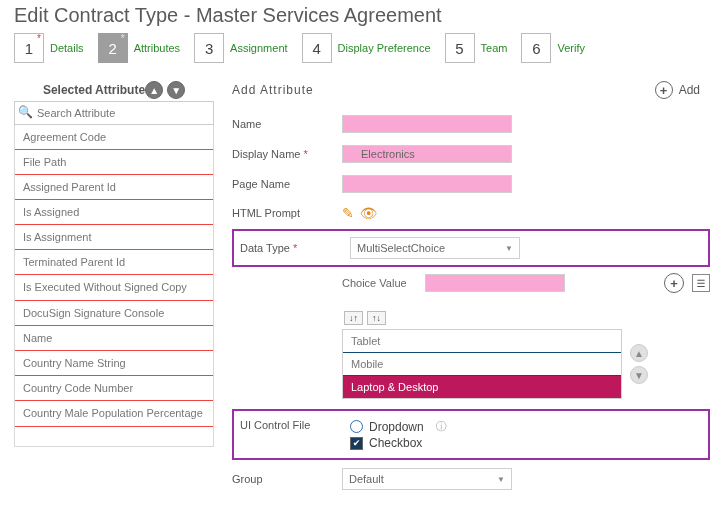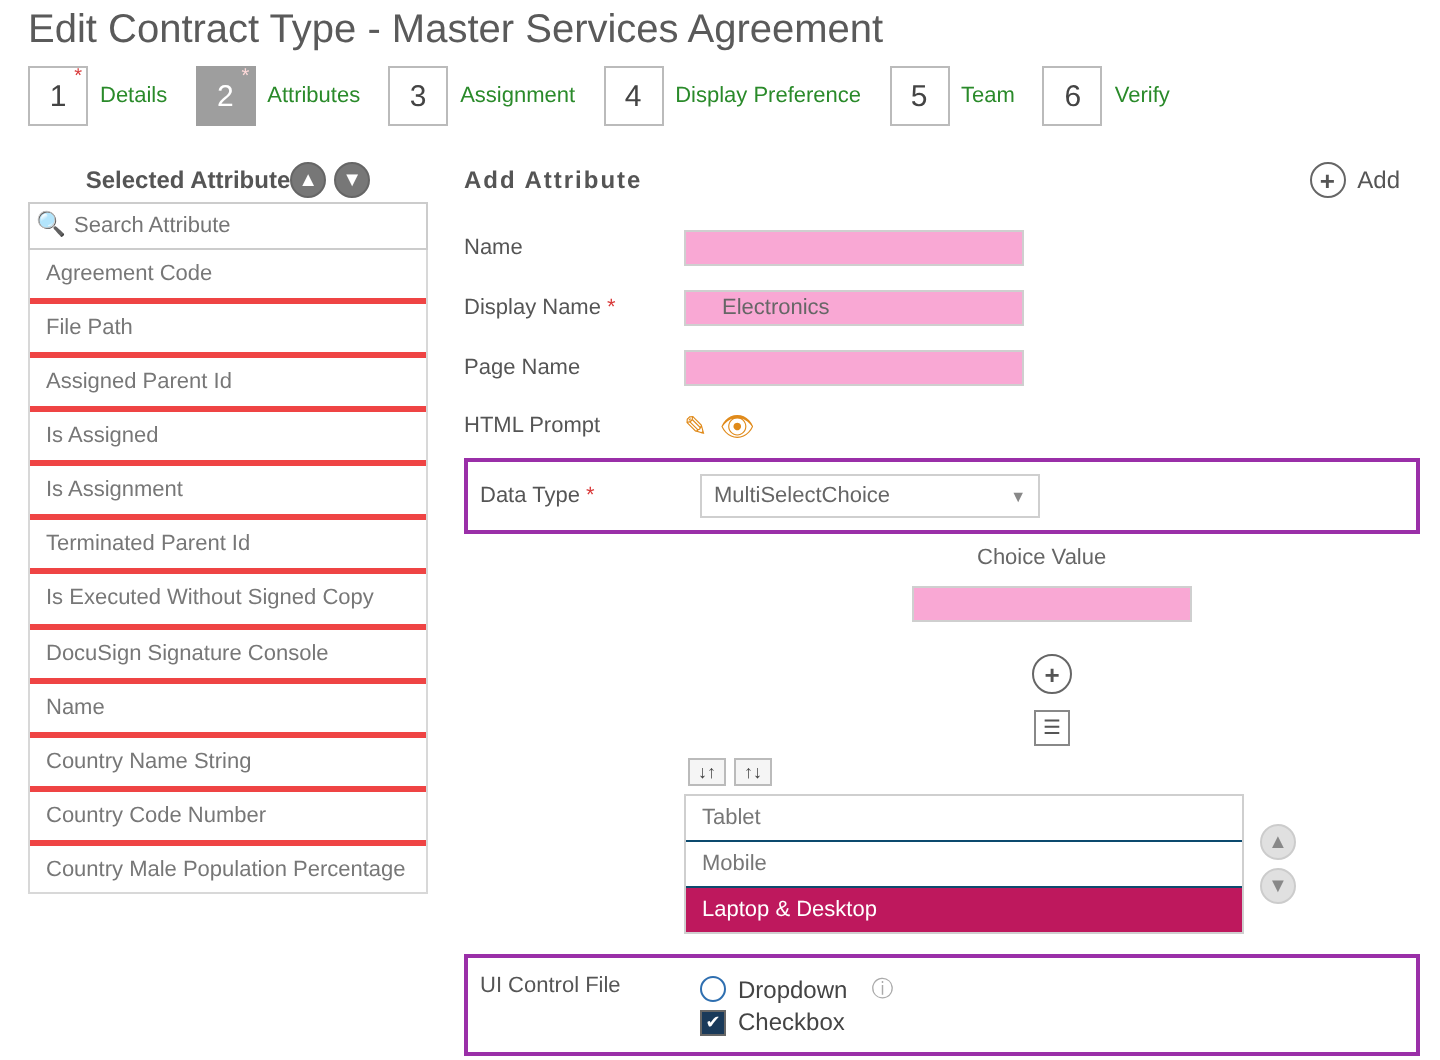--- a/index.html
+++ b/index.html
@@ -21,36 +21,36 @@
   .circ-btn.light { background: #e0e0e0; color: #888; border-color: #ccc; }
   .circ-btn.add { background: #fff; color: #555; border: 1.5px solid #666; font-weight: bold; font-size: 13px; }
   .search-wrap { position: relative; }
   .search-wrap input { width: 100%; height: 24px; border: 1px solid #ccc; padding: 0 6px 0 22px; font-size: 11px; color: #888; }
   .search-wrap .mag { position: absolute; left: 4px; top: 4px; color: #999; font-size: 12px; }
   .attr-list-wrap { border: 1px solid #d8d8d8; border-top: none; height: 322px; position: relative; overflow: hidden; }
   .attr-list { height: 100%; overflow-y: auto; }
   .attr-list::-webkit-scrollbar { width: 10px; }
   .attr-list::-webkit-scrollbar-track { background: #f0f0f0; }
   .attr-list::-webkit-scrollbar-thumb { background: #bdbdbd; }
-  .attr-item { padding: 6px 8px; border-bottom: 3px solid #ef4444; font-size: 11px; color: #777; cursor: pointer; white-space: nowrap; overflow: hidden; text-overflow: ellipsis; }
+  .attr-item { padding: 6px 8px; border-bottom: 1px solid #ef4444; font-size: 11px; color: #777; cursor: pointer; white-space: nowrap; overflow: hidden; text-overflow: ellipsis; }
   .attr-item.wrap2 { white-space: normal; line-height: 1.2; }
   .right { flex: 1; }
   .right-head { display: flex; align-items: center; justify-content: space-between; margin-bottom: 10px; padding-right: 10px; }
-  .right-head h3 { font-size: 12px; font-weight: 700; color: #555; letter-spacing: 1px; }
+  .right-head h3 { font-size: 12px; font-weight: 400; color: #555; letter-spacing: 1px; }
   .add-combo { display: flex; align-items: center; gap: 6px; cursor: pointer; color: #555; }
   .form-row { display: flex; align-items: center; padding: 6px 0; }
   .form-row label { width: 110px; font-size: 11px; color: #555; }
   .form-row .req { color: #d93b3b; }
   .txt { width: 170px; height: 18px; border: 1px solid #cfcfcf; padding: 0 18px; font-size: 11px; background: #f9a8d4; color: #666; }
   .dropdown { width: 170px; height: 22px; border: 1px solid #cfcfcf; display: flex; align-items: center; justify-content: space-between; padding: 0 6px; font-size: 11px; color: #666; background: #fff; cursor: pointer; }
   .dropdown .caret { font-size: 8px; color: #888; }
   .purple-box { border: 2px solid #9a2fa8; padding: 4px 6px; margin: 2px 0; }
   .icon-orange { color: #e08a1a; font-size: 14px; display: inline-flex; gap: 6px; }
   .choice-block { margin-left: 110px; margin-top: 6px; }
-  .choice-head { display: flex; align-items: center; gap: 8px; margin-bottom: 6px; flex-direction: column; }
+  .choice-head { display: flex; align-items: center; gap: 8px; margin-bottom: 18px; }
   .choice-head label { font-size: 11px; color: #666; width: 75px; }
   .sort-btns { display: flex; gap: 4px; margin: 0 0 4px 2px; }
   .sort-btn { border: 1px solid #bbb; padding: 1px 4px; font-size: 9px; background: #f5f5f5; cursor: pointer; }
   .choice-list-wrap { display: flex; align-items: center; gap: 8px; }
   .choice-list { border: 1px solid #cfcfcf; width: 280px; }
   .choice-item { padding: 5px 8px; font-size: 11px; color: #777; border-bottom: 1px solid #0c4a6e; cursor: pointer; }
   .choice-item.selected { background: #be185d; color: #fff; border-bottom: none; }
   .choice-side { display: flex; flex-direction: column; gap: 4px; }
   .radio-row { display: flex; align-items: center; gap: 6px; margin: 2px 0 2px 0; }
   .radio { width: 13px; height: 13px; border: 1.5px solid #2f6fb0; border-radius: 50%; display: inline-block; }

